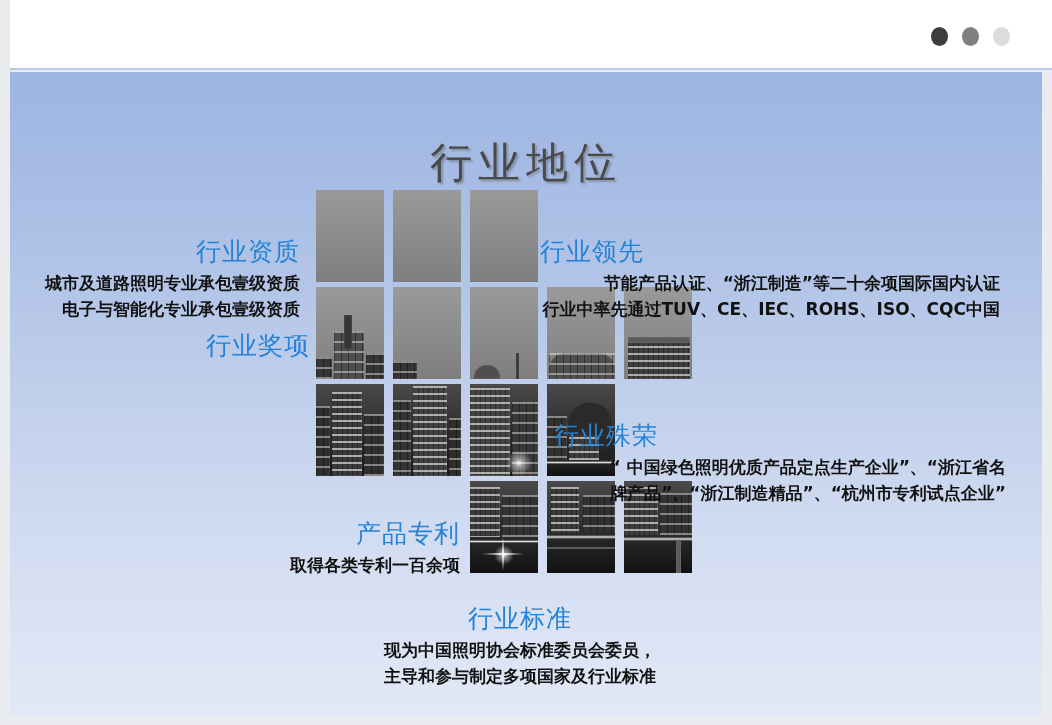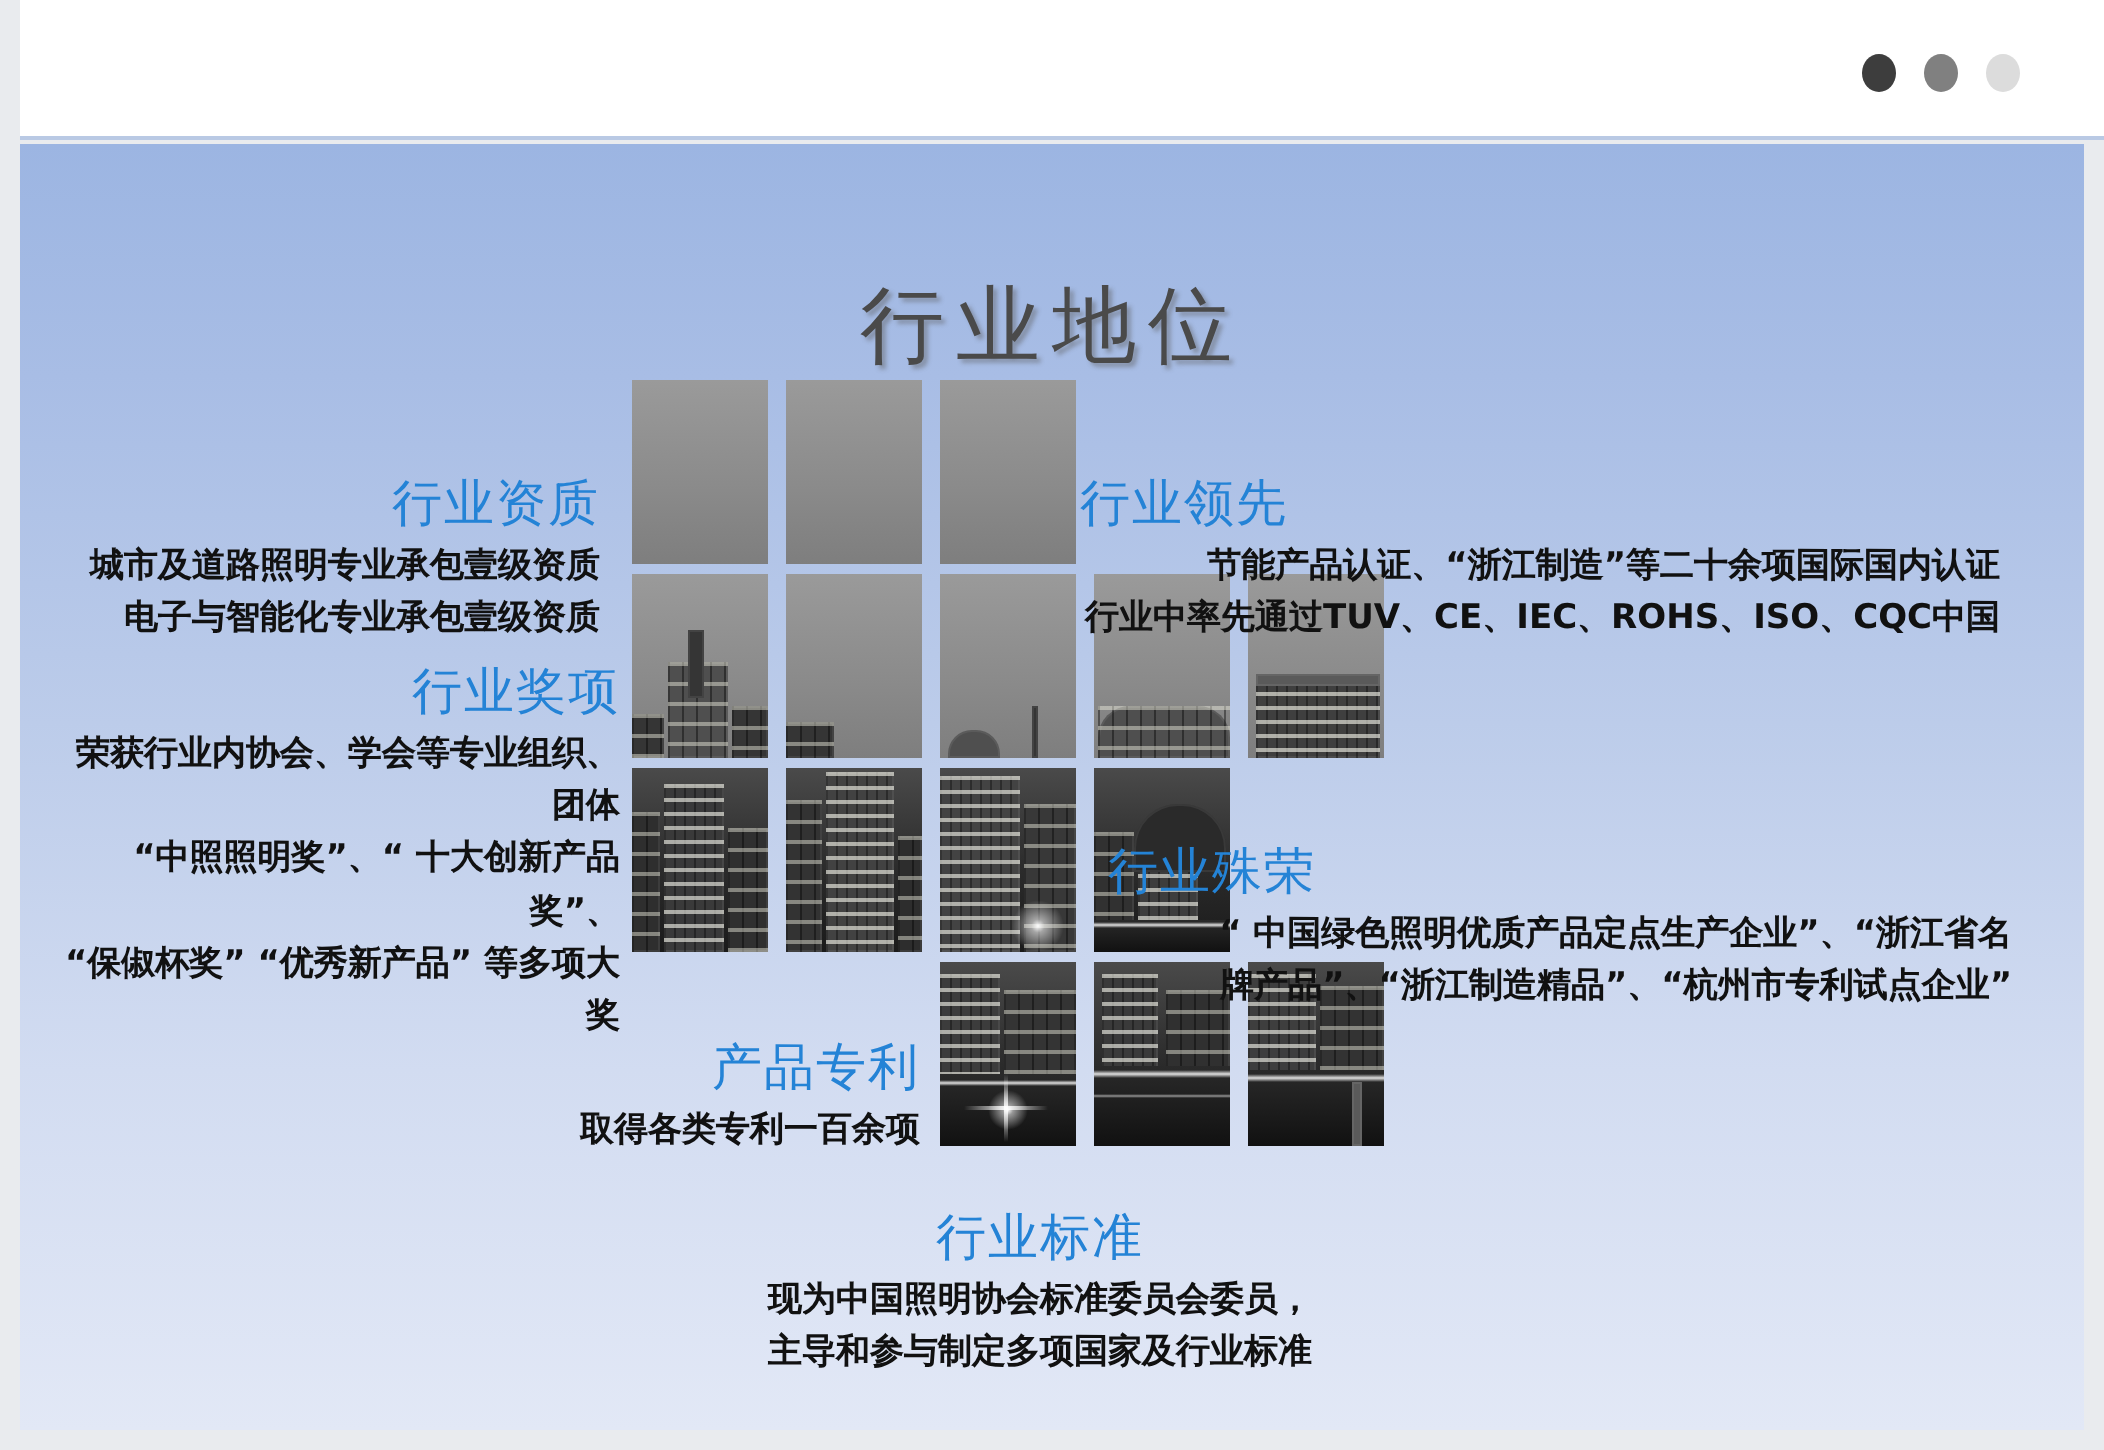--- a/index.html
+++ b/index.html
@@ -351,25 +351,20 @@
     <div class="blk ta-right" style="left:530px;top:118px;width:460px;">
       <div class="head ta-left">行业领先</div>
       <div class="body">
         <div>节能产品认证、“浙江制造”等二十余项国际国内认证</div>
         <div>行业中率先通过TUV、CE、IEC、ROHS、ISO、CQC中国</div>
       </div>
     </div>
 
     <div class="blk ta-right" style="left:20px;top:212px;width:280px;">
       <div class="head">行业奖项</div>
-      <div class="body">
-        <div>荣获行业内协会、学会等专业组织、团体</div>
-        <div>“中照照明奖”、“ 十大创新产品奖”、</div>
-        <div>“保俶杯奖” “优秀新产品” 等多项大奖</div>
-      </div>
     </div>
 
     <div class="blk ta-right" style="left:544px;top:302px;width:452px;">
       <div class="head ta-left">行业殊荣</div>
       <div class="body">
         <div>“ 中国绿色照明优质产品定点生产企业”、“浙江省名</div>
         <div>牌产品”、“浙江制造精品”、“杭州市专利试点企业”</div>
       </div>
     </div>
 

